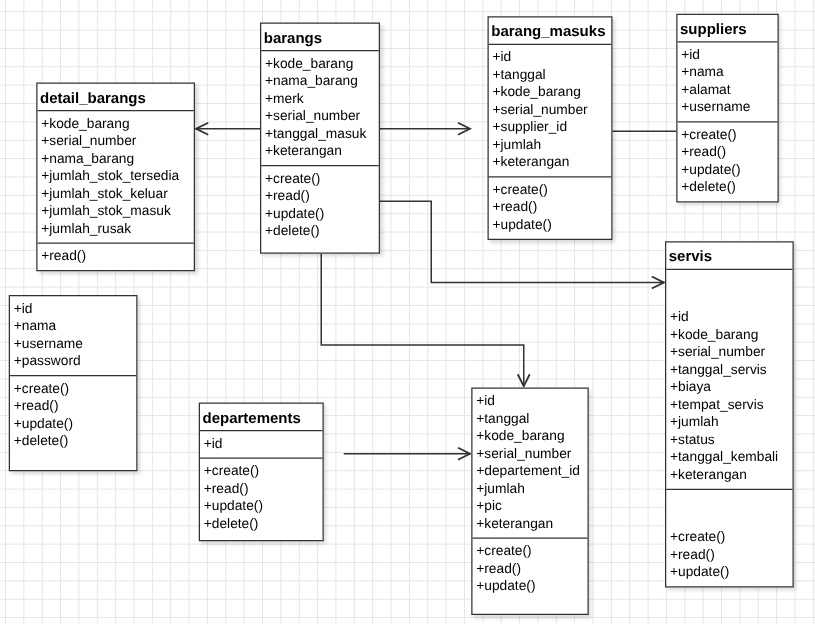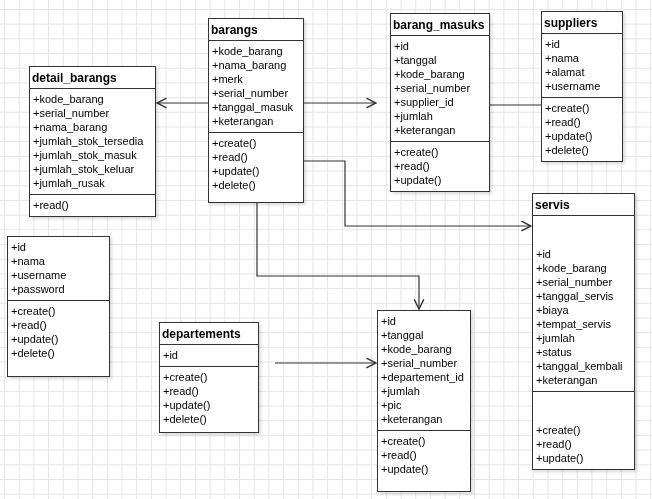--- a/index.html
+++ b/index.html
@@ -97,22 +97,22 @@
   <path class="connector" d="M 275 363 L 376 363" marker-end="url(#openArrow)"></path>
 </svg>
 
 <div class="uml-class" id="c0">
   <div class="uml-title">detail_barangs</div>
   <div class="uml-attrs">
       <div class="uml-row">+kode_barang</div>
       <div class="uml-row">+serial_number</div>
       <div class="uml-row">+nama_barang</div>
       <div class="uml-row">+jumlah_stok_tersedia</div>
+      <div class="uml-row">+jumlah_stok_keluar</div>
       <div class="uml-row">+jumlah_stok_masuk</div>
-      <div class="uml-row">+jumlah_stok_keluar</div>
       <div class="uml-row">+jumlah_rusak</div>
     </div>
   <div class="uml-methods">
       <div class="uml-row">+read()</div>
     </div>
 </div>
 
 <div class="uml-class" id="c1">
   <div class="uml-title">barangs</div>
   <div class="uml-attrs">

